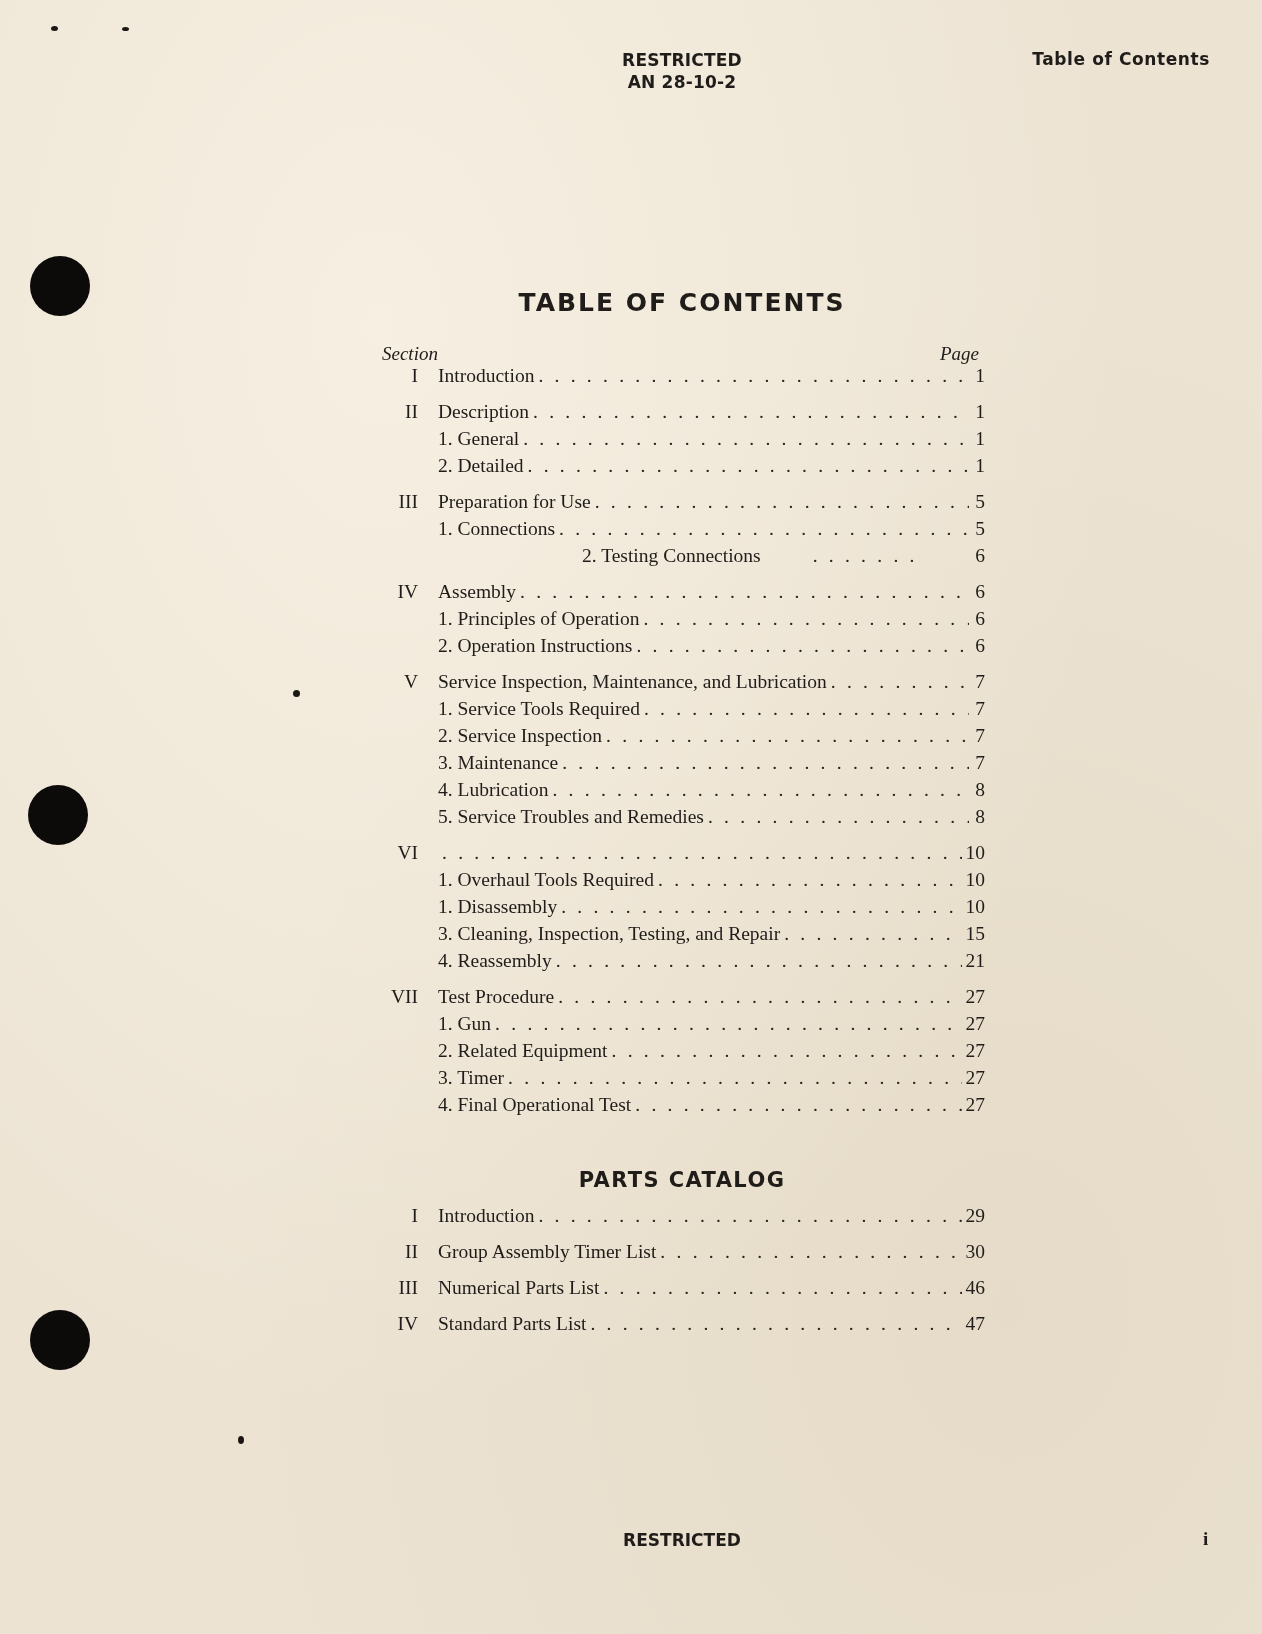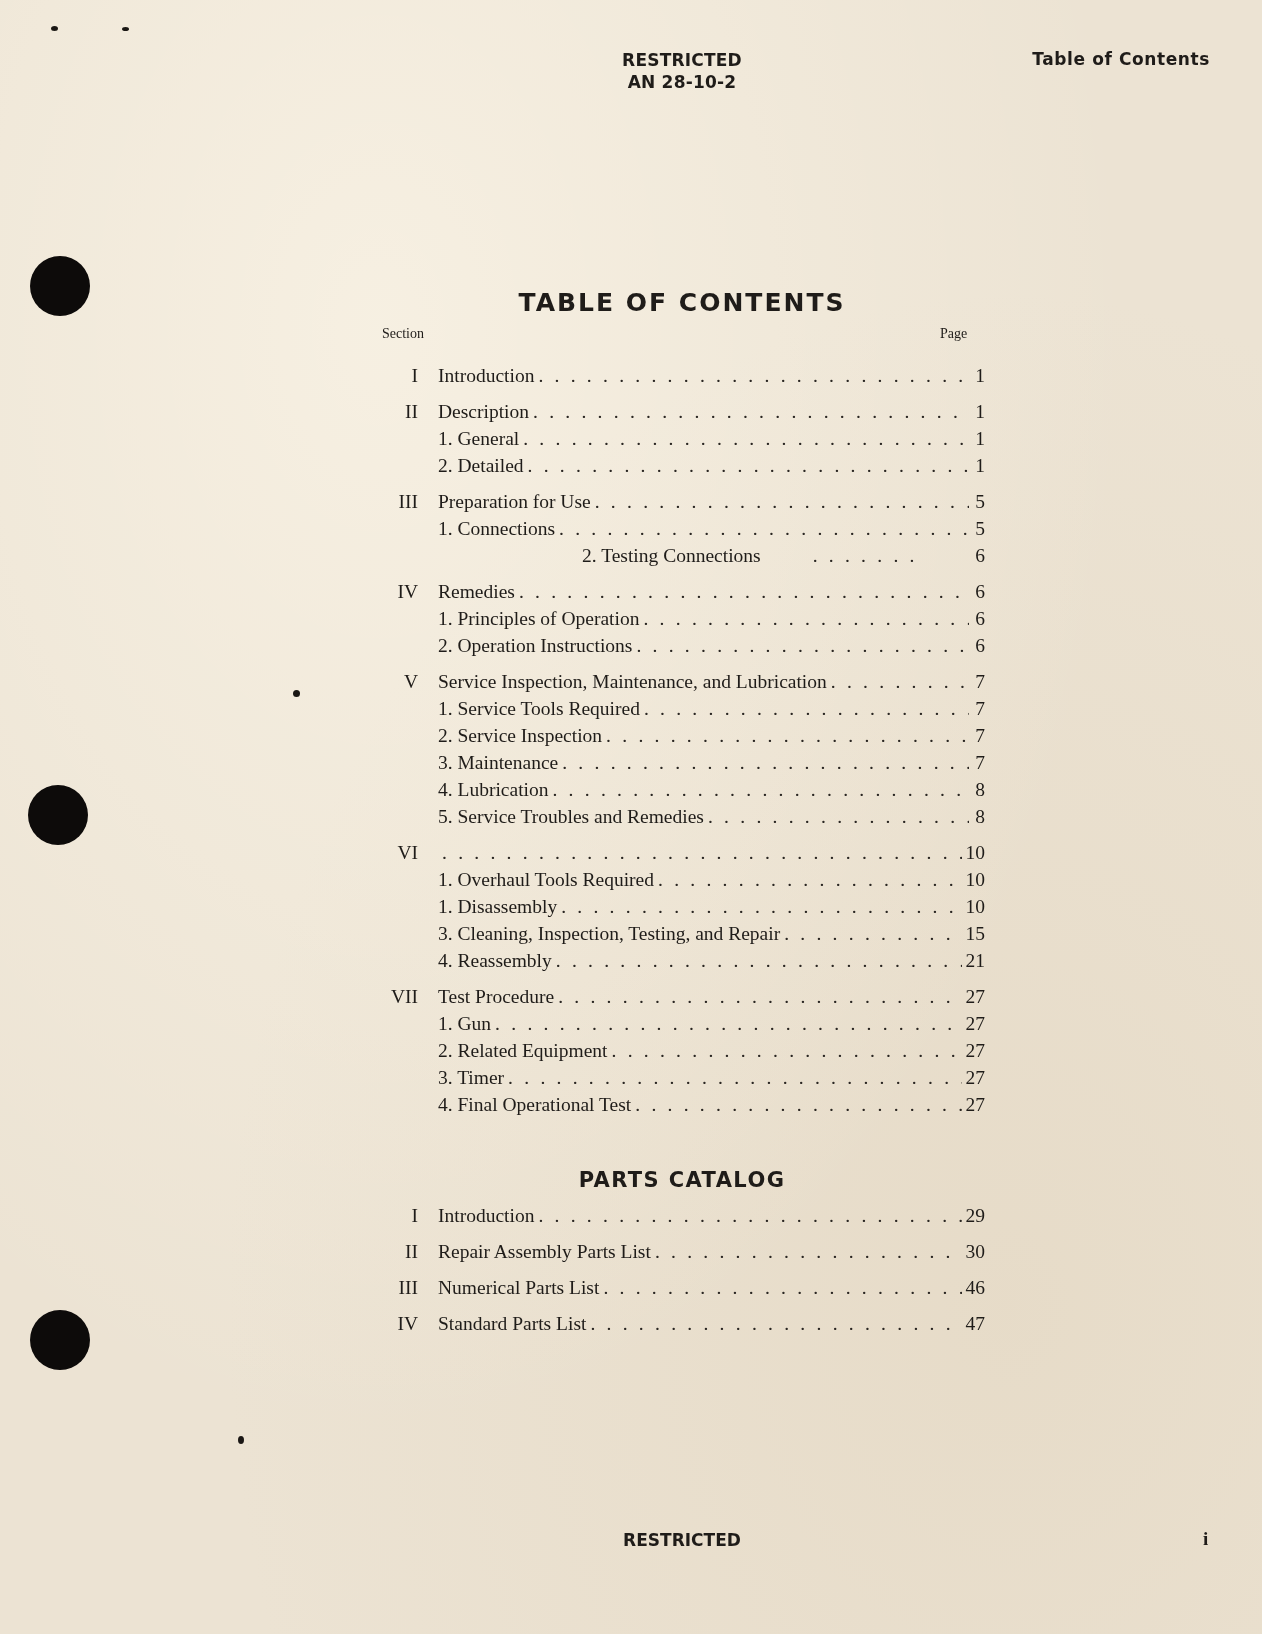--- a/index.html
+++ b/index.html
@@ -16,21 +16,21 @@
     .abs { position: absolute; }
 
     .hole { position: absolute; width: 60px; height: 60px; border-radius: 50%; background: #0d0b0a; }
     .speck { position: absolute; background: #1a1714; border-radius: 50%; }
 
     .hdr-center { left: 560px; width: 244px; text-align: center; font-size: 17px; line-height: 22px; letter-spacing: 0.2px; }
     .hdr-right { right: 52px; top: 49px; font-size: 17px; letter-spacing: 0.6px; }
     .title { left: 0; width: 1364px; text-align: center; top: 288px; font-size: 25px; letter-spacing: 2px; font-weight: 900; }
     .subtitle { left: 0; width: 1364px; text-align: center; top: 1168px; font-size: 21px; letter-spacing: 1.4px; }
 
-    .colhdr { top: 326px; font-size: 14px; }
+    .colhdr { top: 343px; font-style: italic; font-size: 19px; }
     .toc-row {
       position: absolute; left: 380px; width: 605px; height: 26px;
       display: flex; align-items: baseline; font-size: 19.5px; line-height: 26px;
     }
     .toc-row .num { width: 38px; text-align: right; flex: none; }
     .toc-row .gap { width: 20px; flex: none; }
     .toc-row.sub .num { width: 38px; }
     .toc-row .label { flex: none; white-space: nowrap; }
     .toc-row.sub .label { padding-left: 0; }
     .toc-row .dots {
@@ -114,21 +114,21 @@
       <span class="num"></span>
       <span class="gap"></span>
       <span class="gap" style="width:0"></span>
       <span class="label">2. Testing Connections</span>
       <span class="dots">. . . . . . . . . . . . . . . . . . . . . . . . . . . . . . . . . . . . . . . . . . . . . . . . . . . . . . . . . . . . . . . . . . . . . . . . . . . . . . . . </span>
       <span class="page">6</span>
     </div>
     <div class="toc-row" style="top: 579px;">
       <span class="num">IV</span>
       <span class="gap"></span>
-      <span class="label">Remedies</span>
+      <span class="label">Assembly</span>
       <span class="dots">. . . . . . . . . . . . . . . . . . . . . . . . . . . . . . . . . . . . . . . . . . . . . . . . . . . . . . . . . . . . . . . . . . . . . . . . . . . . . . . . </span>
       <span class="page">6</span>
     </div>
     <div class="toc-row sub" style="top: 606px;">
       <span class="num"></span>
       <span class="gap"></span>
       <span class="gap" style="width:0"></span>
       <span class="label">1. Principles of Operation</span>
       <span class="dots">. . . . . . . . . . . . . . . . . . . . . . . . . . . . . . . . . . . . . . . . . . . . . . . . . . . . . . . . . . . . . . . . . . . . . . . . . . . . . . . . </span>
       <span class="page">6</span>
@@ -272,21 +272,21 @@
     <div class="toc-row" style="top: 1203px;">
       <span class="num">I</span>
       <span class="gap"></span>
       <span class="label">Introduction</span>
       <span class="dots">. . . . . . . . . . . . . . . . . . . . . . . . . . . . . . . . . . . . . . . . . . . . . . . . . . . . . . . . . . . . . . . . . . . . . . . . . . . . . . . . </span>
       <span class="page">29</span>
     </div>
     <div class="toc-row" style="top: 1239px;">
       <span class="num">II</span>
       <span class="gap"></span>
-      <span class="label">Repair Assembly Parts List</span>
+      <span class="label">Group Assembly Timer List</span>
       <span class="dots">. . . . . . . . . . . . . . . . . . . . . . . . . . . . . . . . . . . . . . . . . . . . . . . . . . . . . . . . . . . . . . . . . . . . . . . . . . . . . . . . </span>
       <span class="page">30</span>
     </div>
     <div class="toc-row" style="top: 1275px;">
       <span class="num">III</span>
       <span class="gap"></span>
       <span class="label">Numerical Parts List</span>
       <span class="dots">. . . . . . . . . . . . . . . . . . . . . . . . . . . . . . . . . . . . . . . . . . . . . . . . . . . . . . . . . . . . . . . . . . . . . . . . . . . . . . . . </span>
       <span class="page">46</span>
     </div>

